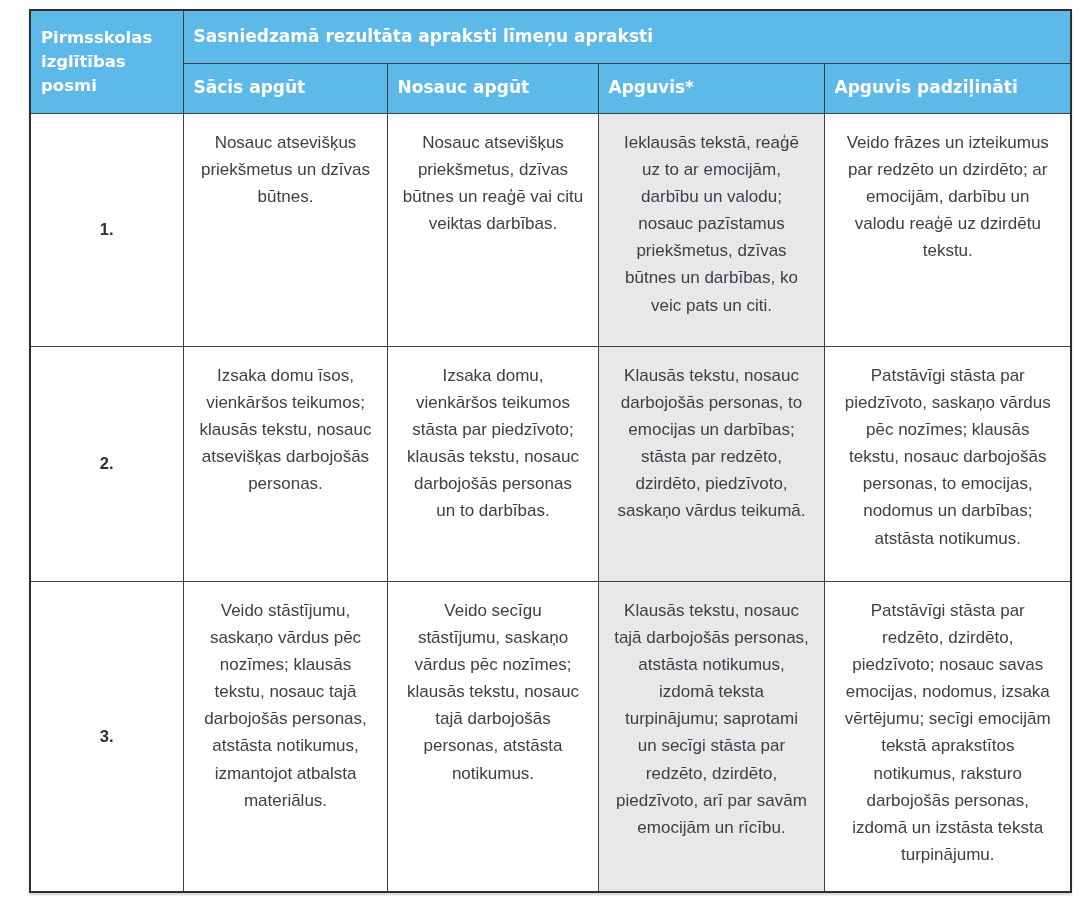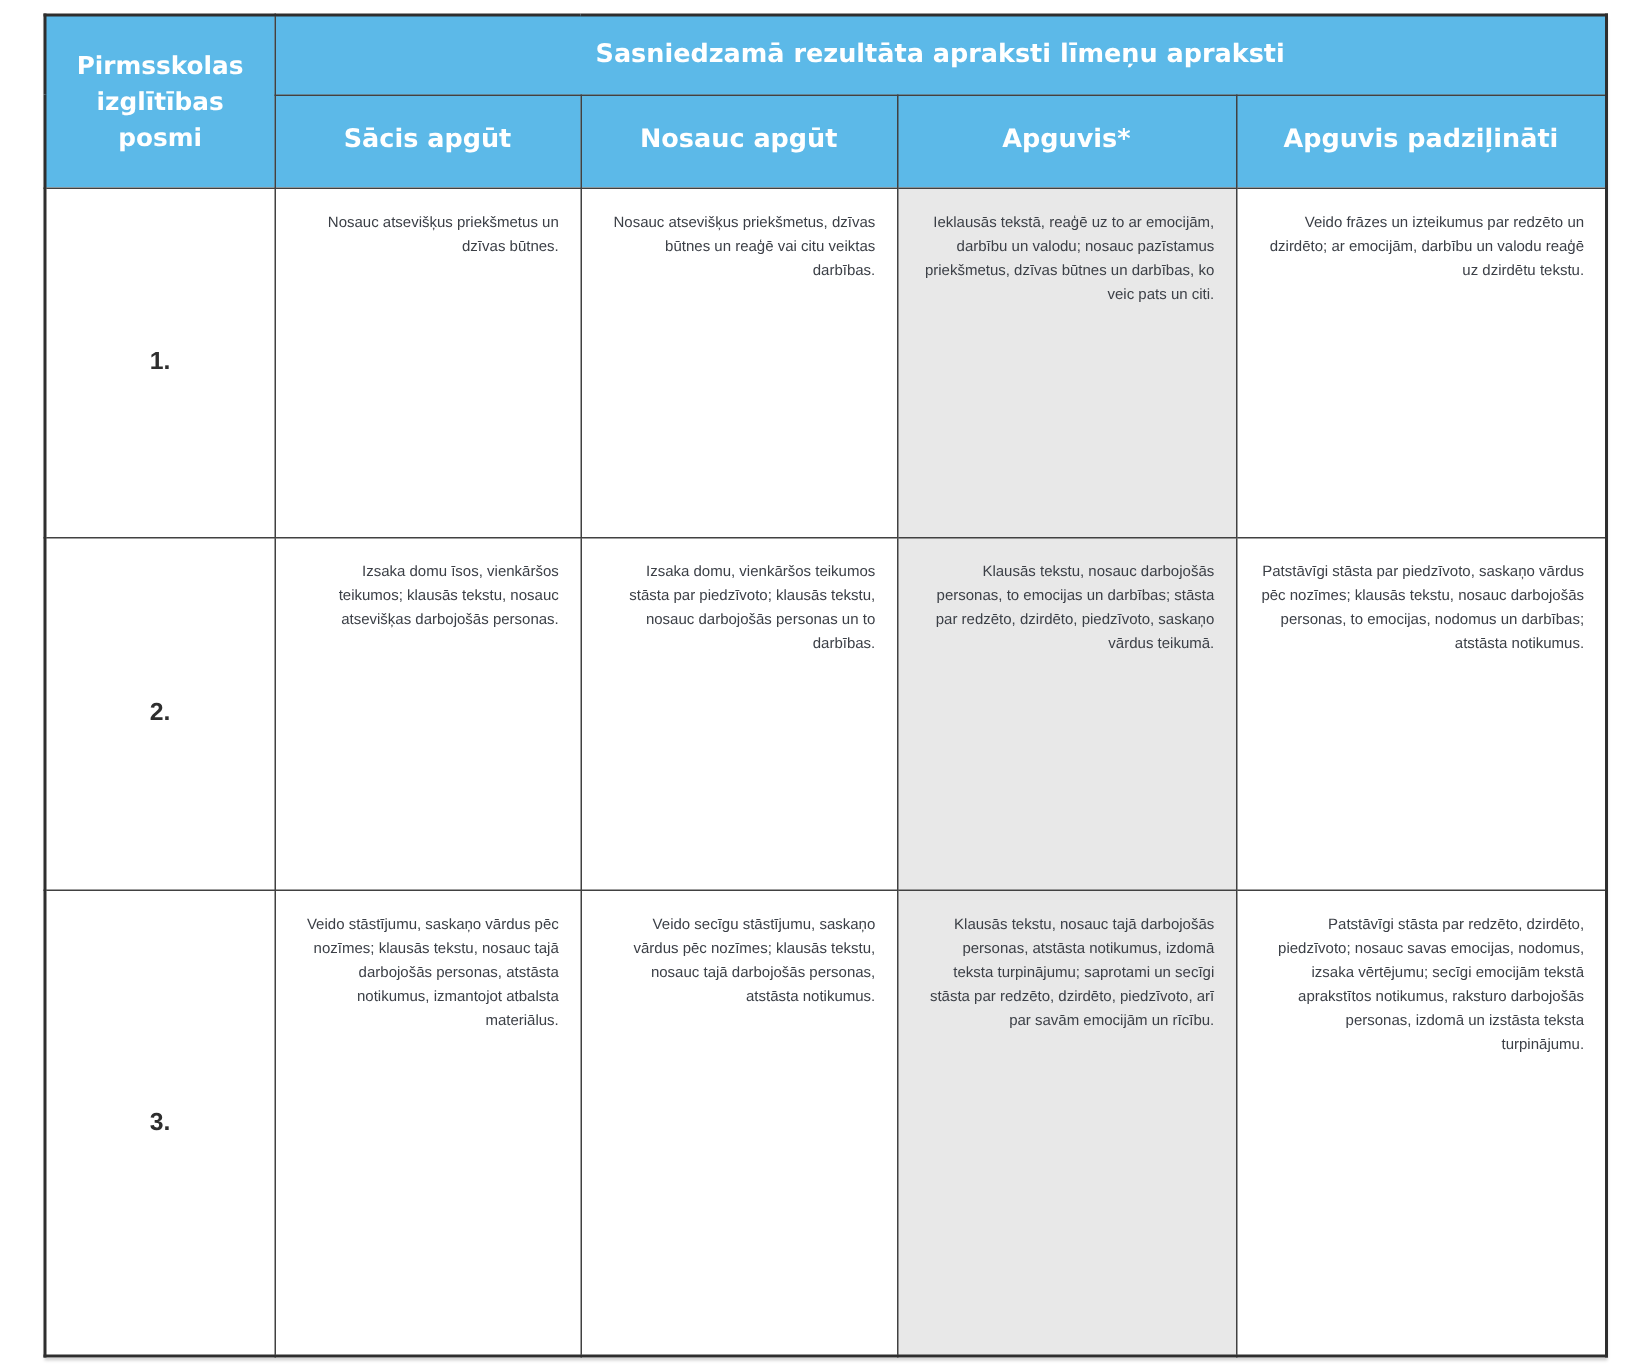--- a/index.html
+++ b/index.html
@@ -22,46 +22,46 @@
     box-shadow: 0 2px 2px rgba(0,0,0,0.18);
   }
   .levels-table th, .levels-table td {
     border: 1px solid #414141;
   }
   .hdr {
     background: #5cb9e8;
     color: #ffffff;
     font-family: "DejaVu Sans", sans-serif;
     font-weight: bold;
-    text-align: center;
+    text-align: left;
     vertical-align: middle;
     font-size: 17px;
     line-height: 1.4;
     padding: 6px 10px;
     margin-top: 21px;
   }
   .hdr-corner { font-size: 16.5px; line-height: 1.45; }
   tr.hdr-row-1 { height: 53px; }
-  tr.hdr-row-2 { height: 62px; }
+  tr.hdr-row-2 { height: 50px; }
   tr.body-row-1 { height: 233px; }
   tr.body-row-2 { height: 235px; }
   tr.body-row-3 { height: 311px; }
   .num-cell {
     text-align: center;
     vertical-align: middle;
     font-weight: bold;
     font-size: 16.5px;
     color: #2e2e2e;
     background: #ffffff;
   }
   .desc-cell {
     vertical-align: top;
-    text-align: right;
+    text-align: center;
     padding: 15px 14px 12px 15px;
-    font-size: 10px;
+    font-size: 17px;
     line-height: 1.6;
     color: #3b3f46;
     background: #ffffff;
   }
   .desc-cell.highlight { background: #e8e8e8; margin-top: 20px; }
 </style>
 </head>
 <body>
 
 <table class="levels-table">

